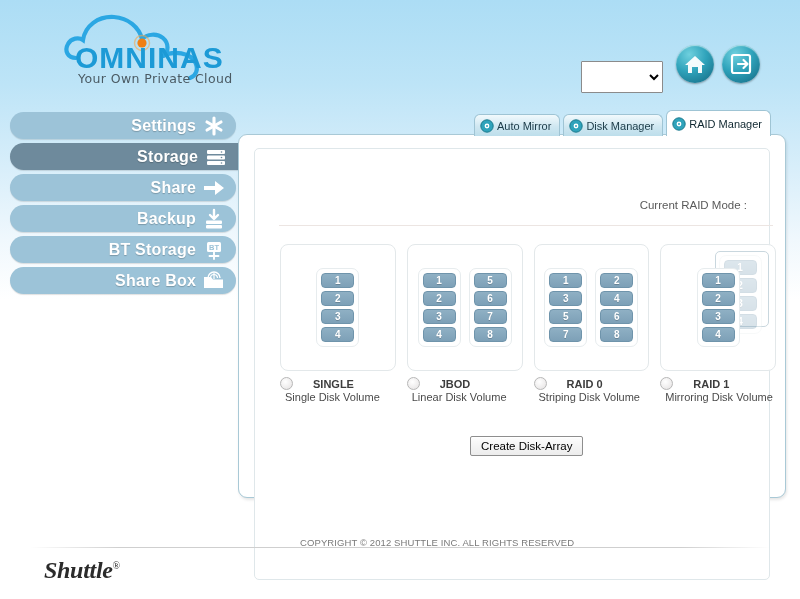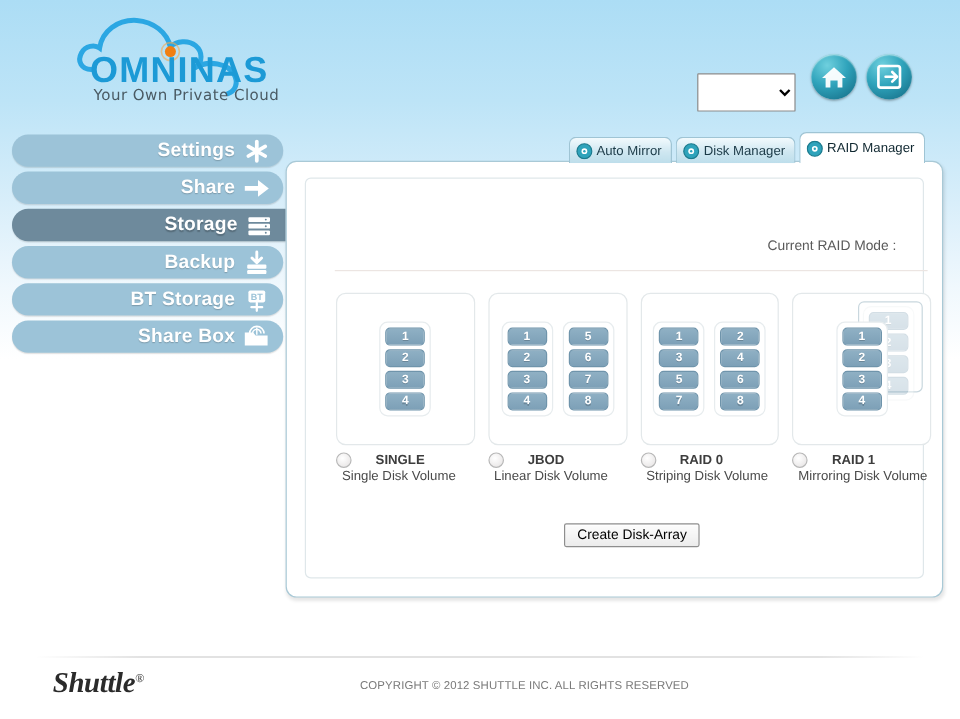--- a/index.html
+++ b/index.html
@@ -133,21 +133,21 @@
     width: 548px; height: 364px;
     background: #ffffff;
     border: 1px solid #a9c9d6;
     border-radius: 9px;
     box-shadow: 1px 2px 3px rgba(0,0,0,.10);
     box-sizing: border-box;
   }
   #panel-inner {
     position: absolute;
     left: 15px; top: 13px;
-    width: 516px; height: 334px;
+    width: 516px; height: 432px;
     border: 1px solid #dfe7ea;
     border-radius: 5px;
     background: #ffffff;
     box-sizing: border-box;
   }
   #current-mode {
     position: absolute;
     right: 22px; top: 50px;
     font-size: 11.5px;
     color: #5a5a5a;
@@ -285,21 +285,21 @@
     color: #2b2b2b;
     letter-spacing: -.3px;
   }
   #shuttle-reg {
     font-size: 10px;
     vertical-align: super;
     font-style: normal;
     font-weight: normal;
   }
   #copyright {
-    position: absolute; left: 300px; top: 566px;
+    position: absolute; left: 300px; top: 537px;
     font-size: 9.5px;
     color: #7a7a7a;
     letter-spacing: .1px;
   }
 </style>
 </head>
 <body>
 
 <div id="page">
 
@@ -345,43 +345,43 @@
           <g stroke="#ffffff" stroke-width="3.1" stroke-linecap="round">
             <line x1="11" y1="3" x2="11" y2="19"></line>
             <line x1="4" y1="7" x2="18" y2="15"></line>
             <line x1="18" y1="7" x2="4" y2="15"></line>
           </g>
           <circle cx="11" cy="11" r="2.4" fill="#ffffff"></circle>
         </svg>
       </span>
     </div>
 
-    <div class="nav-item">
-      <span class="nav-label">Share</span>
-      <span class="nav-icon">
-        <svg width="24" height="22" viewBox="0 0 24 22">
-          <path d="M2 9 L13 9 L13 4 L22 11 L13 18 L13 13 L2 13 Z" fill="#ffffff"></path>
-        </svg>
-      </span>
-    </div>
-
     <div class="nav-item active">
       <span class="nav-label">Storage</span>
       <span class="nav-icon">
         <svg width="22" height="22" viewBox="0 0 22 22">
           <rect x="2" y="4" width="18" height="4" rx="1" fill="#ffffff"></rect>
           <rect x="2" y="9.5" width="18" height="4" rx="1" fill="#ffffff"></rect>
           <rect x="2" y="15" width="18" height="4" rx="1" fill="#ffffff"></rect>
           <circle cx="16.5" cy="6" r="0.8" fill="#6E8A9C"></circle>
           <circle cx="16.5" cy="11.5" r="0.8" fill="#6E8A9C"></circle>
           <circle cx="16.5" cy="17" r="0.8" fill="#6E8A9C"></circle>
         </svg>
       </span>
     </div>
 
+    <div class="nav-item">
+      <span class="nav-label">Share</span>
+      <span class="nav-icon">
+        <svg width="24" height="22" viewBox="0 0 24 22">
+          <path d="M2 9 L13 9 L13 4 L22 11 L13 18 L13 13 L2 13 Z" fill="#ffffff"></path>
+        </svg>
+      </span>
+    </div>
+
 
     <div class="nav-item">
       <span class="nav-label">Backup</span>
       <span class="nav-icon">
         <svg width="22" height="22" viewBox="0 0 22 22">
           <path d="M11 2 L11 9 M7 7 L11 11 L15 7" stroke="#ffffff" stroke-width="2.4" fill="none" stroke-linecap="round" stroke-linejoin="round"></path>
           <rect x="3" y="12.5" width="16" height="3.4" rx="1" fill="#ffffff"></rect>
           <rect x="3" y="17" width="16" height="3.4" rx="1" fill="#ffffff"></rect>
         </svg>
       </span>

